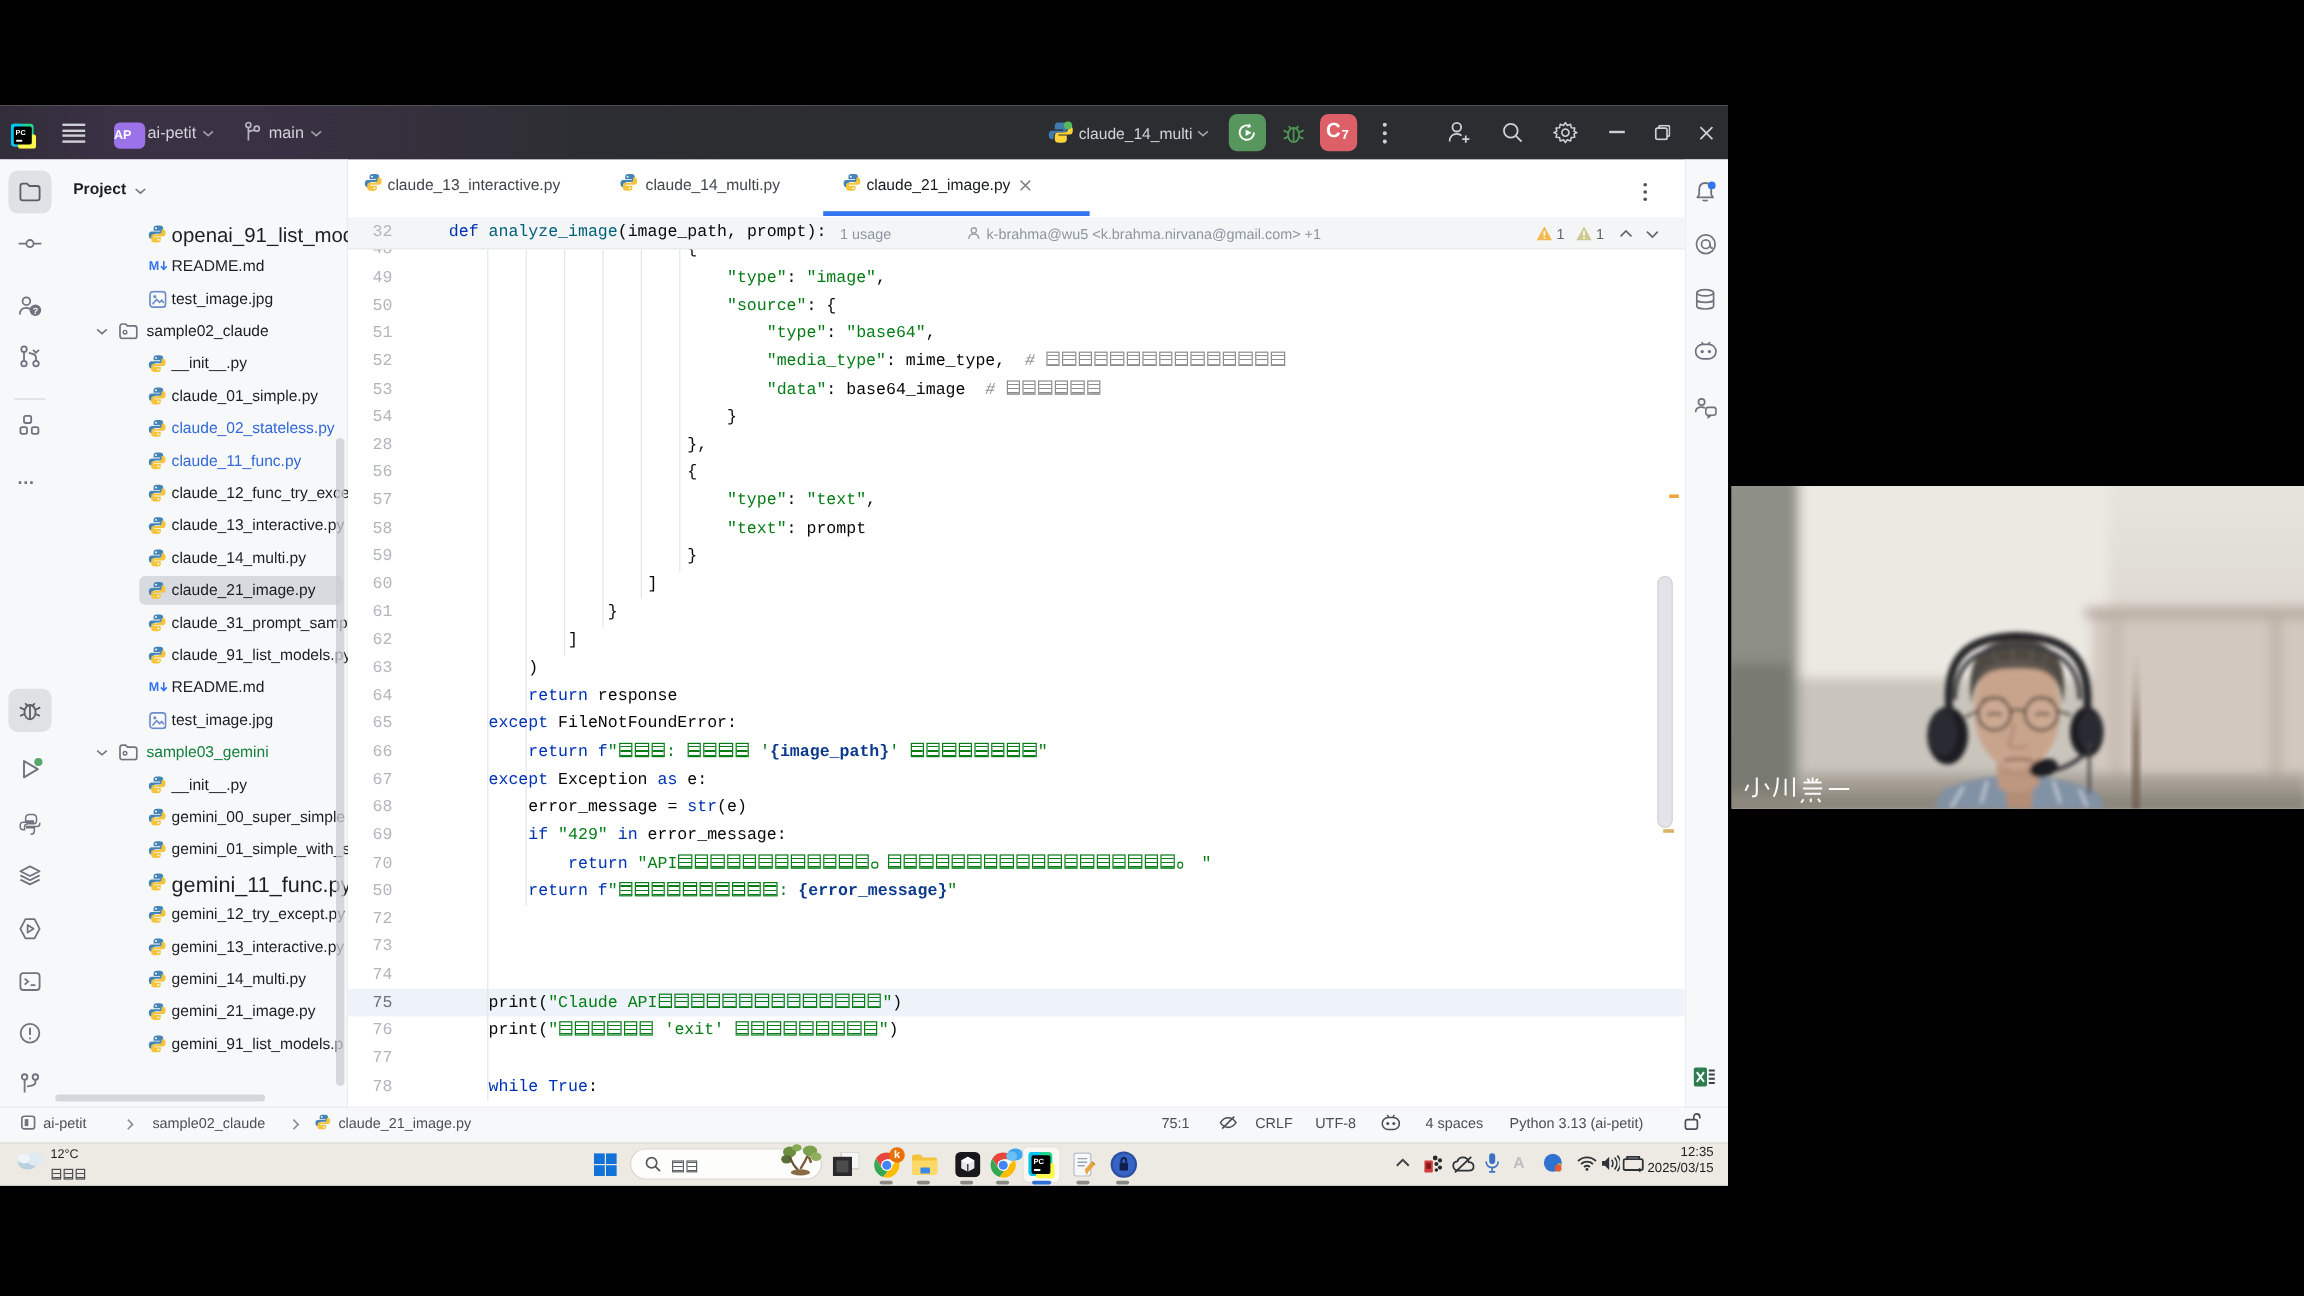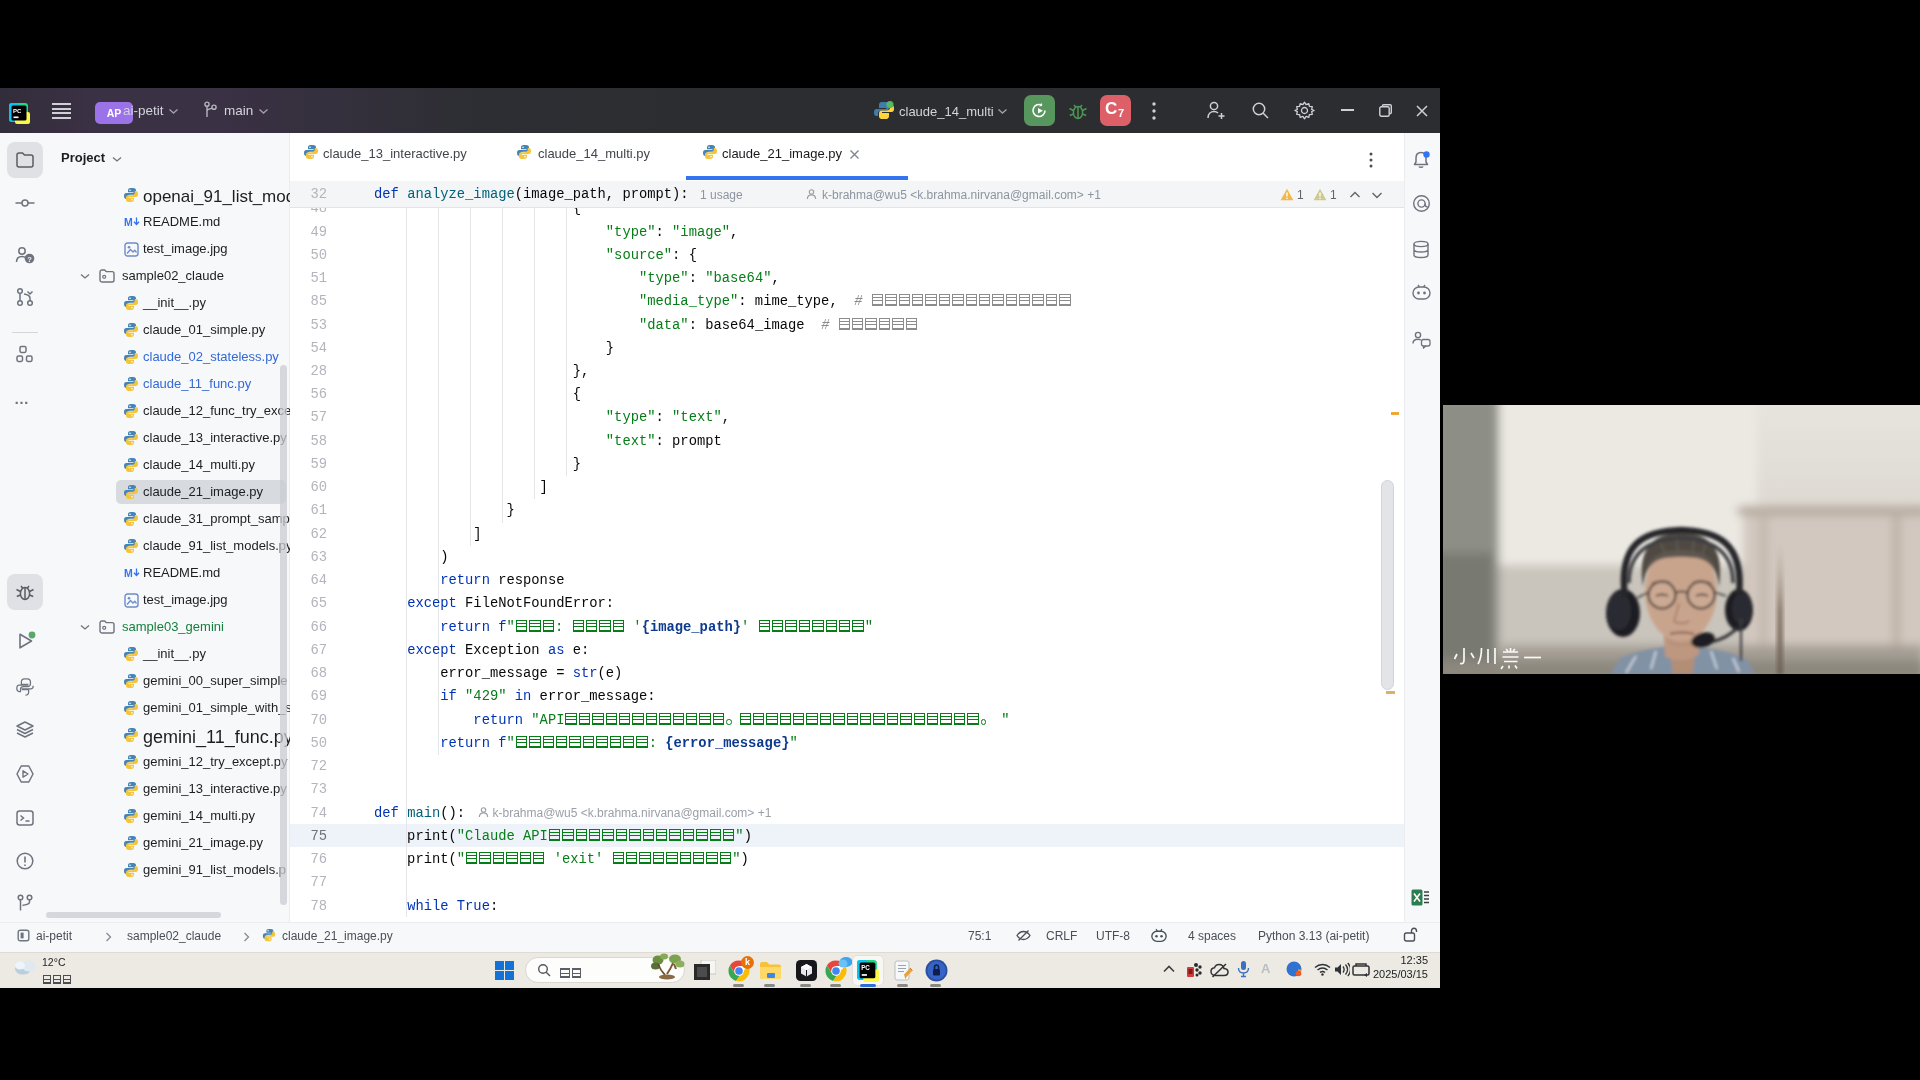--- a/index.html
+++ b/index.html
@@ -31,21 +31,21 @@
     <rect x="2.5" y="2.5" width="15" height="15" rx="1.5" fill="#000"></rect>
     <text x="4" y="9.5" font-size="6" fill="#fff" font-family="Liberation Sans" font-weight="bold">PC</text>
     <rect x="4.5" y="13.5" width="5" height="1.6" fill="#fff"></rect>
   </svg>
   <div class="ab" style="left:52px;top:15px;width:19px">
     <div style="height:2px;background:#ced0d6;margin-bottom:2.7px"></div>
     <div style="height:2px;background:#ced0d6;margin-bottom:2.7px"></div>
     <div style="height:2px;background:#ced0d6;margin-bottom:2.7px"></div>
     <div style="height:2px;background:#ced0d6"></div>
   </div>
-  <div class="ab" style="left:95px;top:14px;width:38px;height:22px;border-radius:5px;background:#9b72e8;color:#fff;font-size:10.5px;font-weight:bold;text-align:center;line-height:22px">AP</div>
+  <div class="ab" style="left:95px;top:14px;width:26px;height:22px;border-radius:5px;background:#9b72e8;color:#fff;font-size:10.5px;font-weight:bold;line-height:22px">AP</div>
   <div class="ab" style="left:123px;top:15px;color:#d2d4da;font-size:13.5px">ai-petit</div>
   <svg class="ab" style="left:168px;top:20px" width="11" height="7" viewBox="0 0 11 7">
       <path d="M1.5 1.5 L5.5 5 L9.5 1.5" stroke="#9da0a8" stroke-width="1.4" fill="none"></path>
     </svg>
   <svg class="ab" style="left:203px;top:13px" width="15" height="19" viewBox="0 0 15 19">
     <circle cx="4" cy="3.2" r="2.1" stroke="#b4b7bd" stroke-width="1.4" fill="none"></circle>
     <circle cx="11" cy="6.2" r="2.1" stroke="#b4b7bd" stroke-width="1.4" fill="none"></circle>
     <path d="M4 5.3 L4 16 M4 10 C4 8 6 8 9 7.4" stroke="#b4b7bd" stroke-width="1.4" fill="none"></path>
   </svg>
   <div class="ab" style="left:224px;top:15px;color:#d2d4da;font-size:13.5px">main</div>
@@ -427,21 +427,21 @@
 <div class="guide" style="left:244px;top:0;height:291px"></div>
 <div class="guide" style="left:276px;top:0;height:268px"></div>
 <div class="num" style="left:7px;top:-10.7px;color:#b2b5bc">48</div>
 <div class="cl" style="left:84px;top:-10.7px">                        {</div>
 <div class="num" style="left:7px;top:12.5px;color:#b2b5bc">49</div>
 <div class="cl" style="left:84px;top:12.5px">                            <span class="st">"type"</span>: <span class="st">"image"</span>,</div>
 <div class="num" style="left:7px;top:35.7px;color:#b2b5bc">50</div>
 <div class="cl" style="left:84px;top:35.7px">                            <span class="st">"source"</span>: {</div>
 <div class="num" style="left:7px;top:59.0px;color:#b2b5bc">51</div>
 <div class="cl" style="left:84px;top:59.0px">                                <span class="st">"type"</span>: <span class="st">"base64"</span>,</div>
-<div class="num" style="left:7px;top:82.2px;color:#b2b5bc">85</div>
+<div class="num" style="left:7px;top:82.2px;color:#b2b5bc">52</div>
 <div class="cl" style="left:84px;top:82.2px">                                <span class="st">"media_type"</span>: mime_type,  <span class="cm"># <i class="k"></i><i class="k"></i><i class="k"></i><i class="k"></i><i class="k"></i><i class="k"></i><i class="k"></i><i class="k"></i><i class="k"></i><i class="k"></i><i class="k"></i><i class="k"></i><i class="k"></i><i class="k"></i><i class="k"></i></span></div>
 <div class="num" style="left:7px;top:105.5px;color:#b2b5bc">53</div>
 <div class="cl" style="left:84px;top:105.5px">                                <span class="st">"data"</span>: base64_image  <span class="cm"># <i class="k"></i><i class="k"></i><i class="k"></i><i class="k"></i><i class="k"></i><i class="k"></i></span></div>
 <div class="num" style="left:7px;top:128.7px;color:#b2b5bc">54</div>
 <div class="cl" style="left:84px;top:128.7px">                            }</div>
 <div class="num" style="left:7px;top:151.9px;color:#b2b5bc">28</div>
 <div class="cl" style="left:84px;top:151.9px">                        },</div>
 <div class="num" style="left:7px;top:175.2px;color:#b2b5bc">56</div>
 <div class="cl" style="left:84px;top:175.2px">                        {</div>
 <div class="num" style="left:7px;top:198.4px;color:#b2b5bc">57</div>
@@ -470,24 +470,20 @@
 <div class="cl" style="left:84px;top:454.1px">        error_message = <span class="kw">str</span>(e)</div>
 <div class="num" style="left:7px;top:477.3px;color:#b2b5bc">69</div>
 <div class="cl" style="left:84px;top:477.3px">        <span class="kw">if</span> <span class="st">"429"</span> <span class="kw">in</span> error_message:</div>
 <div class="num" style="left:7px;top:500.5px;color:#b2b5bc">70</div>
 <div class="cl" style="left:84px;top:500.5px">            <span class="kw">return</span> <span class="st">"API<i class="k"></i><i class="k"></i><i class="k"></i><i class="k"></i><i class="k"></i><i class="k"></i><i class="k"></i><i class="k"></i><i class="k"></i><i class="k"></i><i class="k"></i><i class="k"></i><i class="kp"></i><i class="k"></i><i class="k"></i><i class="k"></i><i class="k"></i><i class="k"></i><i class="k"></i><i class="k"></i><i class="k"></i><i class="k"></i><i class="k"></i><i class="k"></i><i class="k"></i><i class="k"></i><i class="k"></i><i class="k"></i><i class="k"></i><i class="k"></i><i class="k"></i><i class="kp"></i> "</span></div>
 <div class="num" style="left:7px;top:523.8px;color:#b2b5bc">50</div>
 <div class="cl" style="left:84px;top:523.8px">        <span class="kw">return</span> <span class="kw">f</span><span class="st">"<i class="k"></i><i class="k"></i><i class="k"></i><i class="k"></i><i class="k"></i><i class="k"></i><i class="k"></i><i class="k"></i><i class="k"></i><i class="k"></i>: </span><span class="fb">{error_message}</span><span class="st">"</span></div>
 <div class="num" style="left:7px;top:547.0px;color:#b2b5bc">72</div>
 <div class="num" style="left:7px;top:570.3px;color:#b2b5bc">73</div>
 <div class="num" style="left:7px;top:593.5px;color:#b2b5bc">74</div>
-<div class="cl" style="left:84px;top:593.5px"><span class="kw">def</span> <span class="fn">main</span>():<span style="font-family:'Liberation Sans',sans-serif;font-size:12px;color:#9aa0a8;font-style:normal;font-weight:normal"> <svg width="11" height="11" viewBox="0 0 12 12" style="display:inline;vertical-align:-1px;margin:0 4px 0 10px">
-            <circle cx="6" cy="3.2" r="2.4" stroke="#9aa0a8" stroke-width="1.3" fill="none"></circle>
-            <path d="M1.5 11 C1.5 7.5 3.5 6.5 6 6.5 C8.5 6.5 10.5 7.5 10.5 11" stroke="#9aa0a8" stroke-width="1.3" fill="none"></path>
-          </svg>k-brahma@wu5 &lt;k.brahma.nirvana@gmail.com&gt; +1</span></div>
 <div class="num" style="left:7px;top:616.7px;color:#6e737d">75</div>
 <div class="cl" style="left:84px;top:616.7px">    print(<span class="st">"Claude API<i class="k"></i><i class="k"></i><i class="k"></i><i class="k"></i><i class="k"></i><i class="k"></i><i class="k"></i><i class="k"></i><i class="k"></i><i class="k"></i><i class="k"></i><i class="k"></i><i class="k"></i><i class="k"></i>"</span>)</div>
 <div class="num" style="left:7px;top:640.0px;color:#b2b5bc">76</div>
 <div class="cl" style="left:84px;top:640.0px">    print(<span class="st">"<i class="k"></i><i class="k"></i><i class="k"></i><i class="k"></i><i class="k"></i><i class="k"></i> 'exit' <i class="k"></i><i class="k"></i><i class="k"></i><i class="k"></i><i class="k"></i><i class="k"></i><i class="k"></i><i class="k"></i><i class="k"></i>"</span>)</div>
 <div class="num" style="left:7px;top:663.2px;color:#b2b5bc">77</div>
 <div class="num" style="left:7px;top:686.5px;color:#b2b5bc">78</div>
 <div class="cl" style="left:84px;top:686.5px">    <span class="kw">while</span> <span class="kw">True</span>:</div>
 </div>
 <div class="ab" style="left:1381px;top:392px;width:13px;height:210px;background:#e2e4e8;border:1px solid #d0d3d8;border-radius:7px"></div>
 <div class="ab" style="left:1391px;top:324px;width:8px;height:3px;background:#eda73c"></div>

